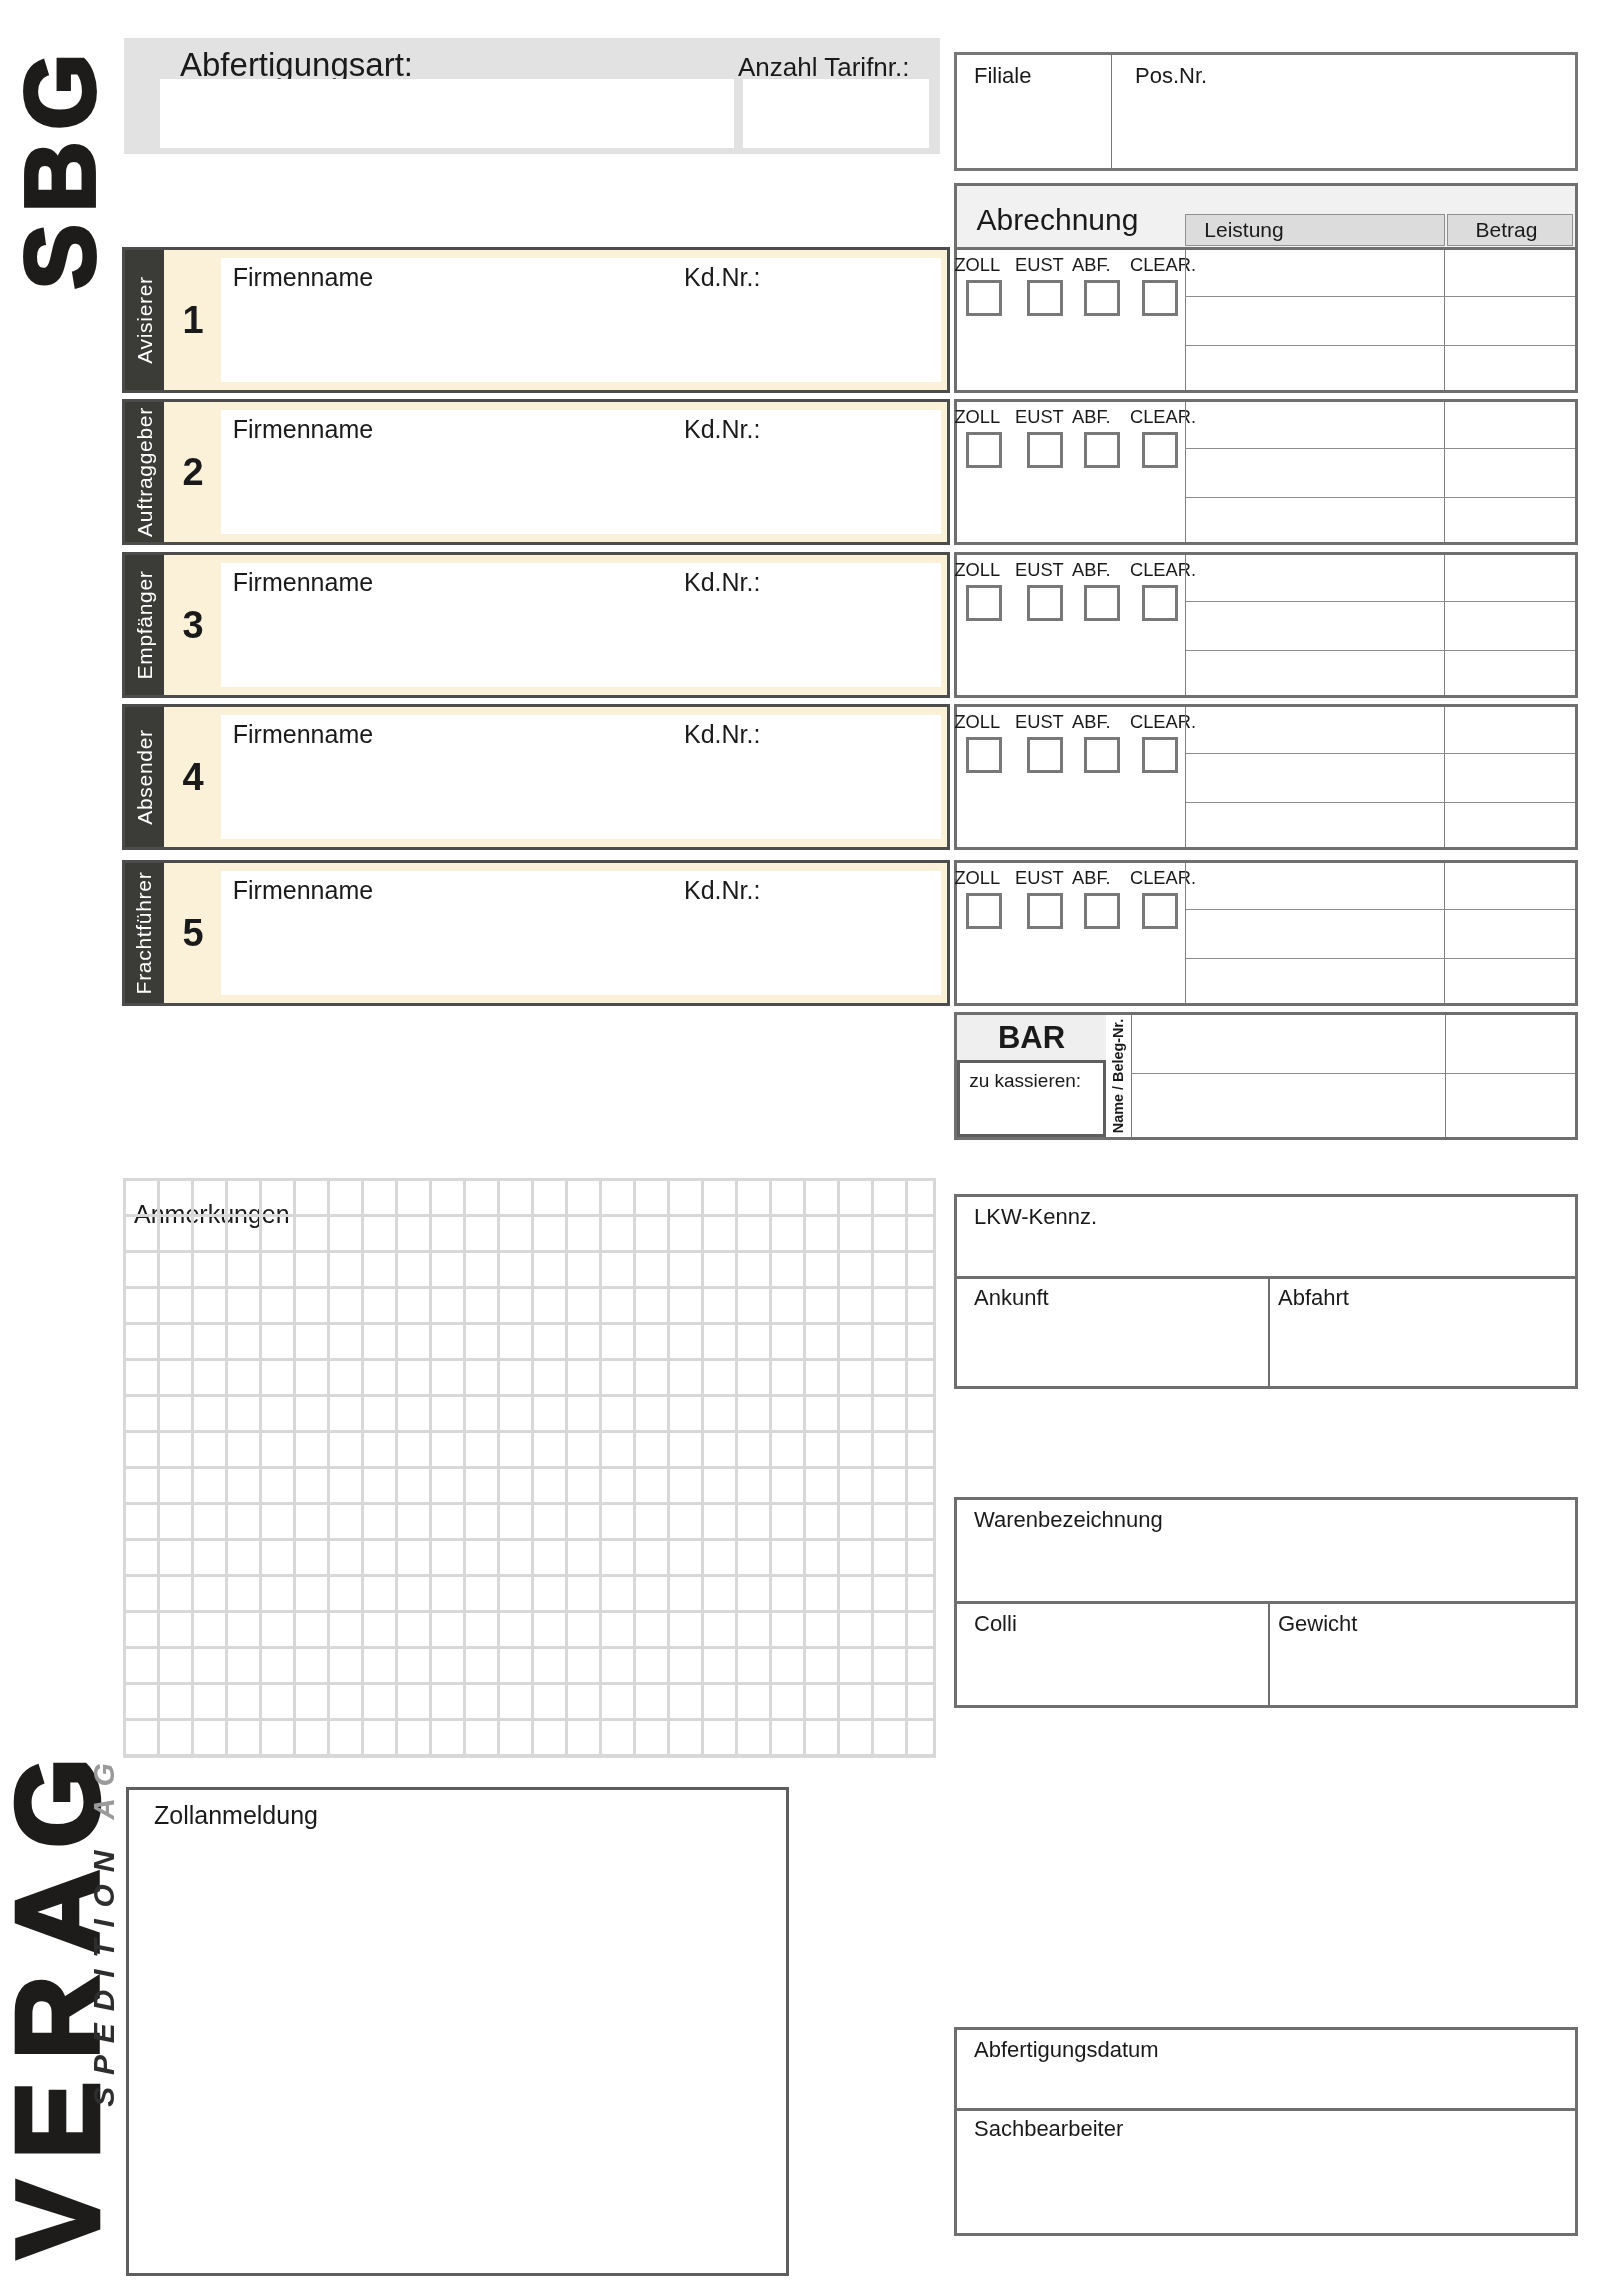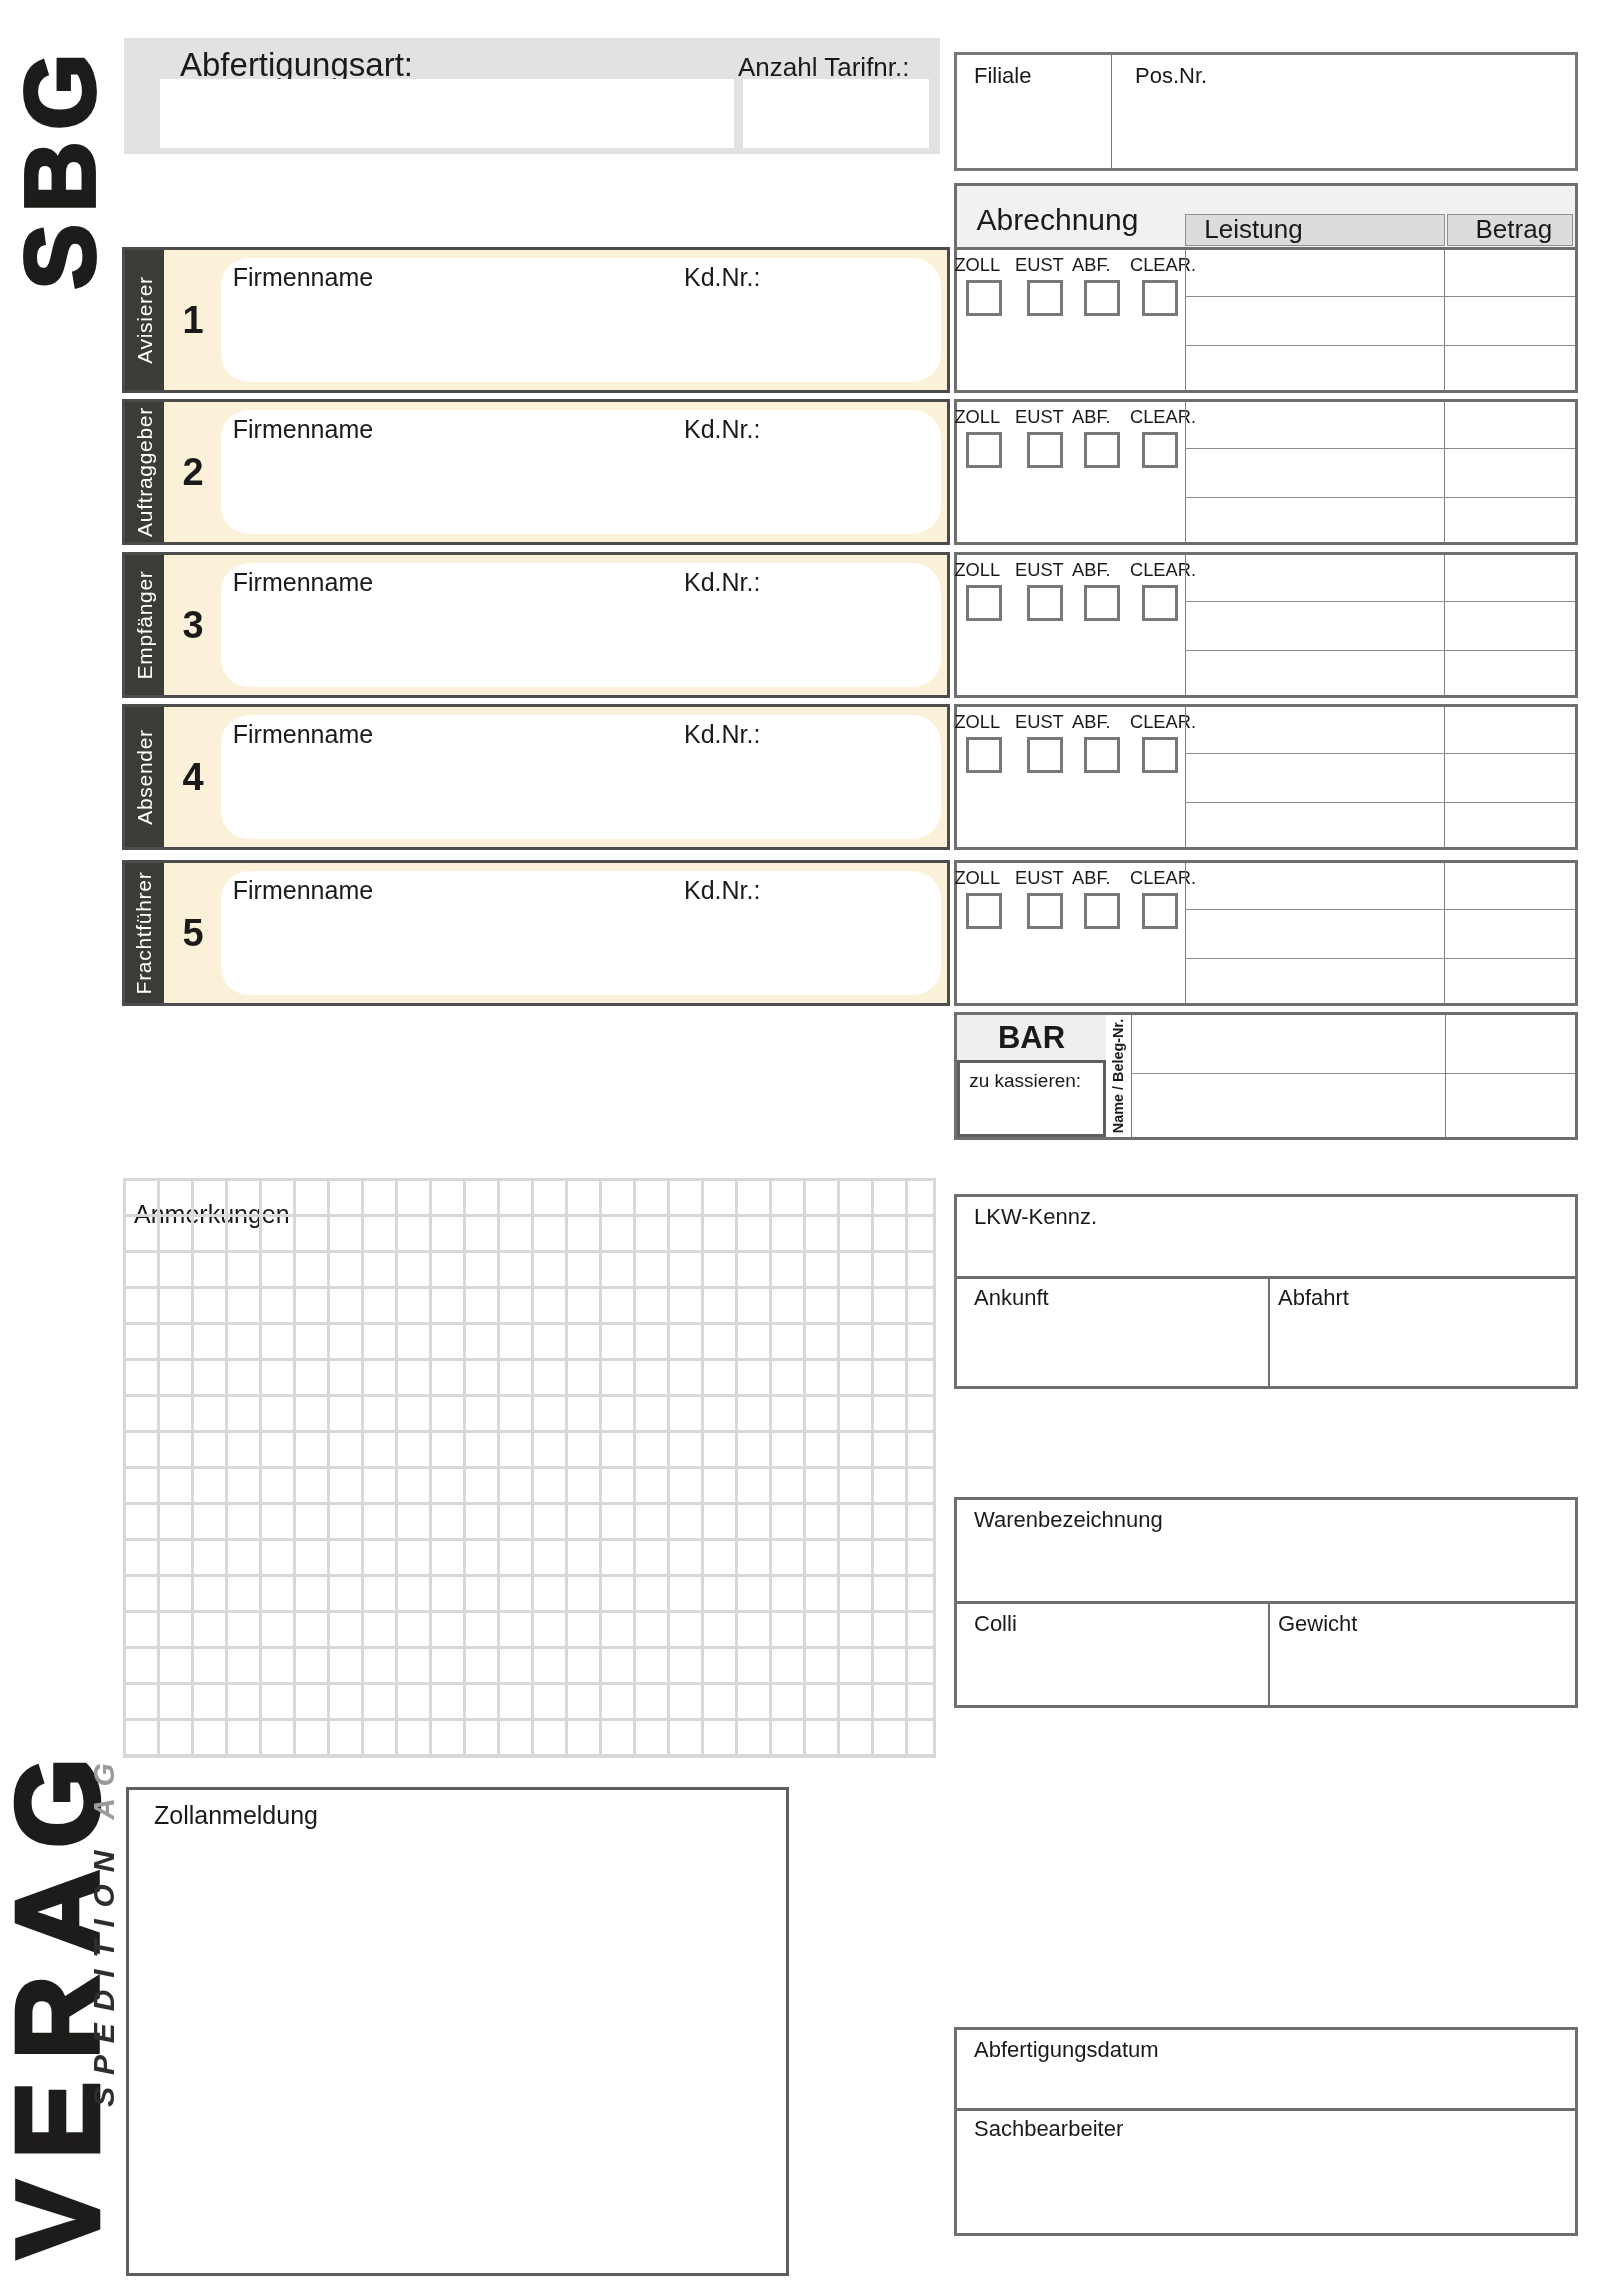--- a/index.html
+++ b/index.html
@@ -28,34 +28,34 @@
   #anz-input{left:619px;top:41px;width:186px;height:69px;background:#fff;}
 
   
   #filiale-box{left:954px;top:38px;width:624px;height:119px;border:3.9px solid #777;background:#fff;margin-top:14px;}
   #fil-div{left:154px;top:0;bottom:0;width:1.3px;background:#777;}
   .fil-label{font-size:22px;top:7.9px;}
 
   
   #abr-box{left:954px;top:183px;width:624px;height:67px;border:3.9px solid #6f6f6f;background:#f1f1f1;}
   #abr-title{left:19.6px;top:17px;font-size:30px;}
-  .hcell{top:27.5px;height:32px;background:#dcdcdc;border:1.3px solid #909090;font-size:26px;
+  .hcell{top:27.5px;height:32px;background:#dcdcdc;border:1.3px solid #909090;font-size:21px;
          display:flex;align-items:center;}
   #hcell-l{left:228px;width:260px;padding-left:18.3px;}
   #hcell-b{left:490px;width:126px;padding-left:27.5px;}
 
   
   .frow{left:122px;width:828px;height:146px;border:3.3px solid #4c4c4c;background:#fbf1d9;}
   .r1{top:247px}.r2{top:399px}.r3{top:552px}.r4{top:704px}.r5{top:860px}
   .role-strip{left:0;top:0;bottom:0;width:39px;background:#3b3b38;display:flex;
               align-items:center;justify-content:center;}
   .role-strip .vtext{font-size:21px;color:#fff;letter-spacing:0.7px;transform:rotate(-90deg);}
   .row-num{left:39px;top:0;bottom:0;width:58px;display:flex;align-items:center;
            justify-content:center;font-size:38px;font-weight:bold;}
-  .row-field{left:96px;top:7.9px;width:720px;height:124px;background:#fff;border-radius:28px;}
+  .row-field{left:96px;top:7.9px;width:720px;height:124px;background:#fff;}
   .firmenname{left:11.8px;top:5.2px;font-size:25px;}
   .kdnr{left:463px;top:5.2px;font-size:25px;}
 
   
   .brow{left:954px;width:624px;height:146px;border:3.9px solid #6f6f6f;background:#fff;}
   .cbgroup{top:0;width:59px;text-align:left;}
   .cbg1{left:-2.6px}.cbg2{left:58px}.cbg3{left:115px}.cbg4{left:173px}
   .cblabel{font-size:18.3px;margin-top:3.9px;}
   .cbbox{width:36px;height:36px;border:3.3px solid #787878;margin:3.9px auto 0;background:#fff;box-sizing:border-box;}
   .vsep{left:228px;top:0;bottom:0;width:1.3px;background:#7e7e7e;}

